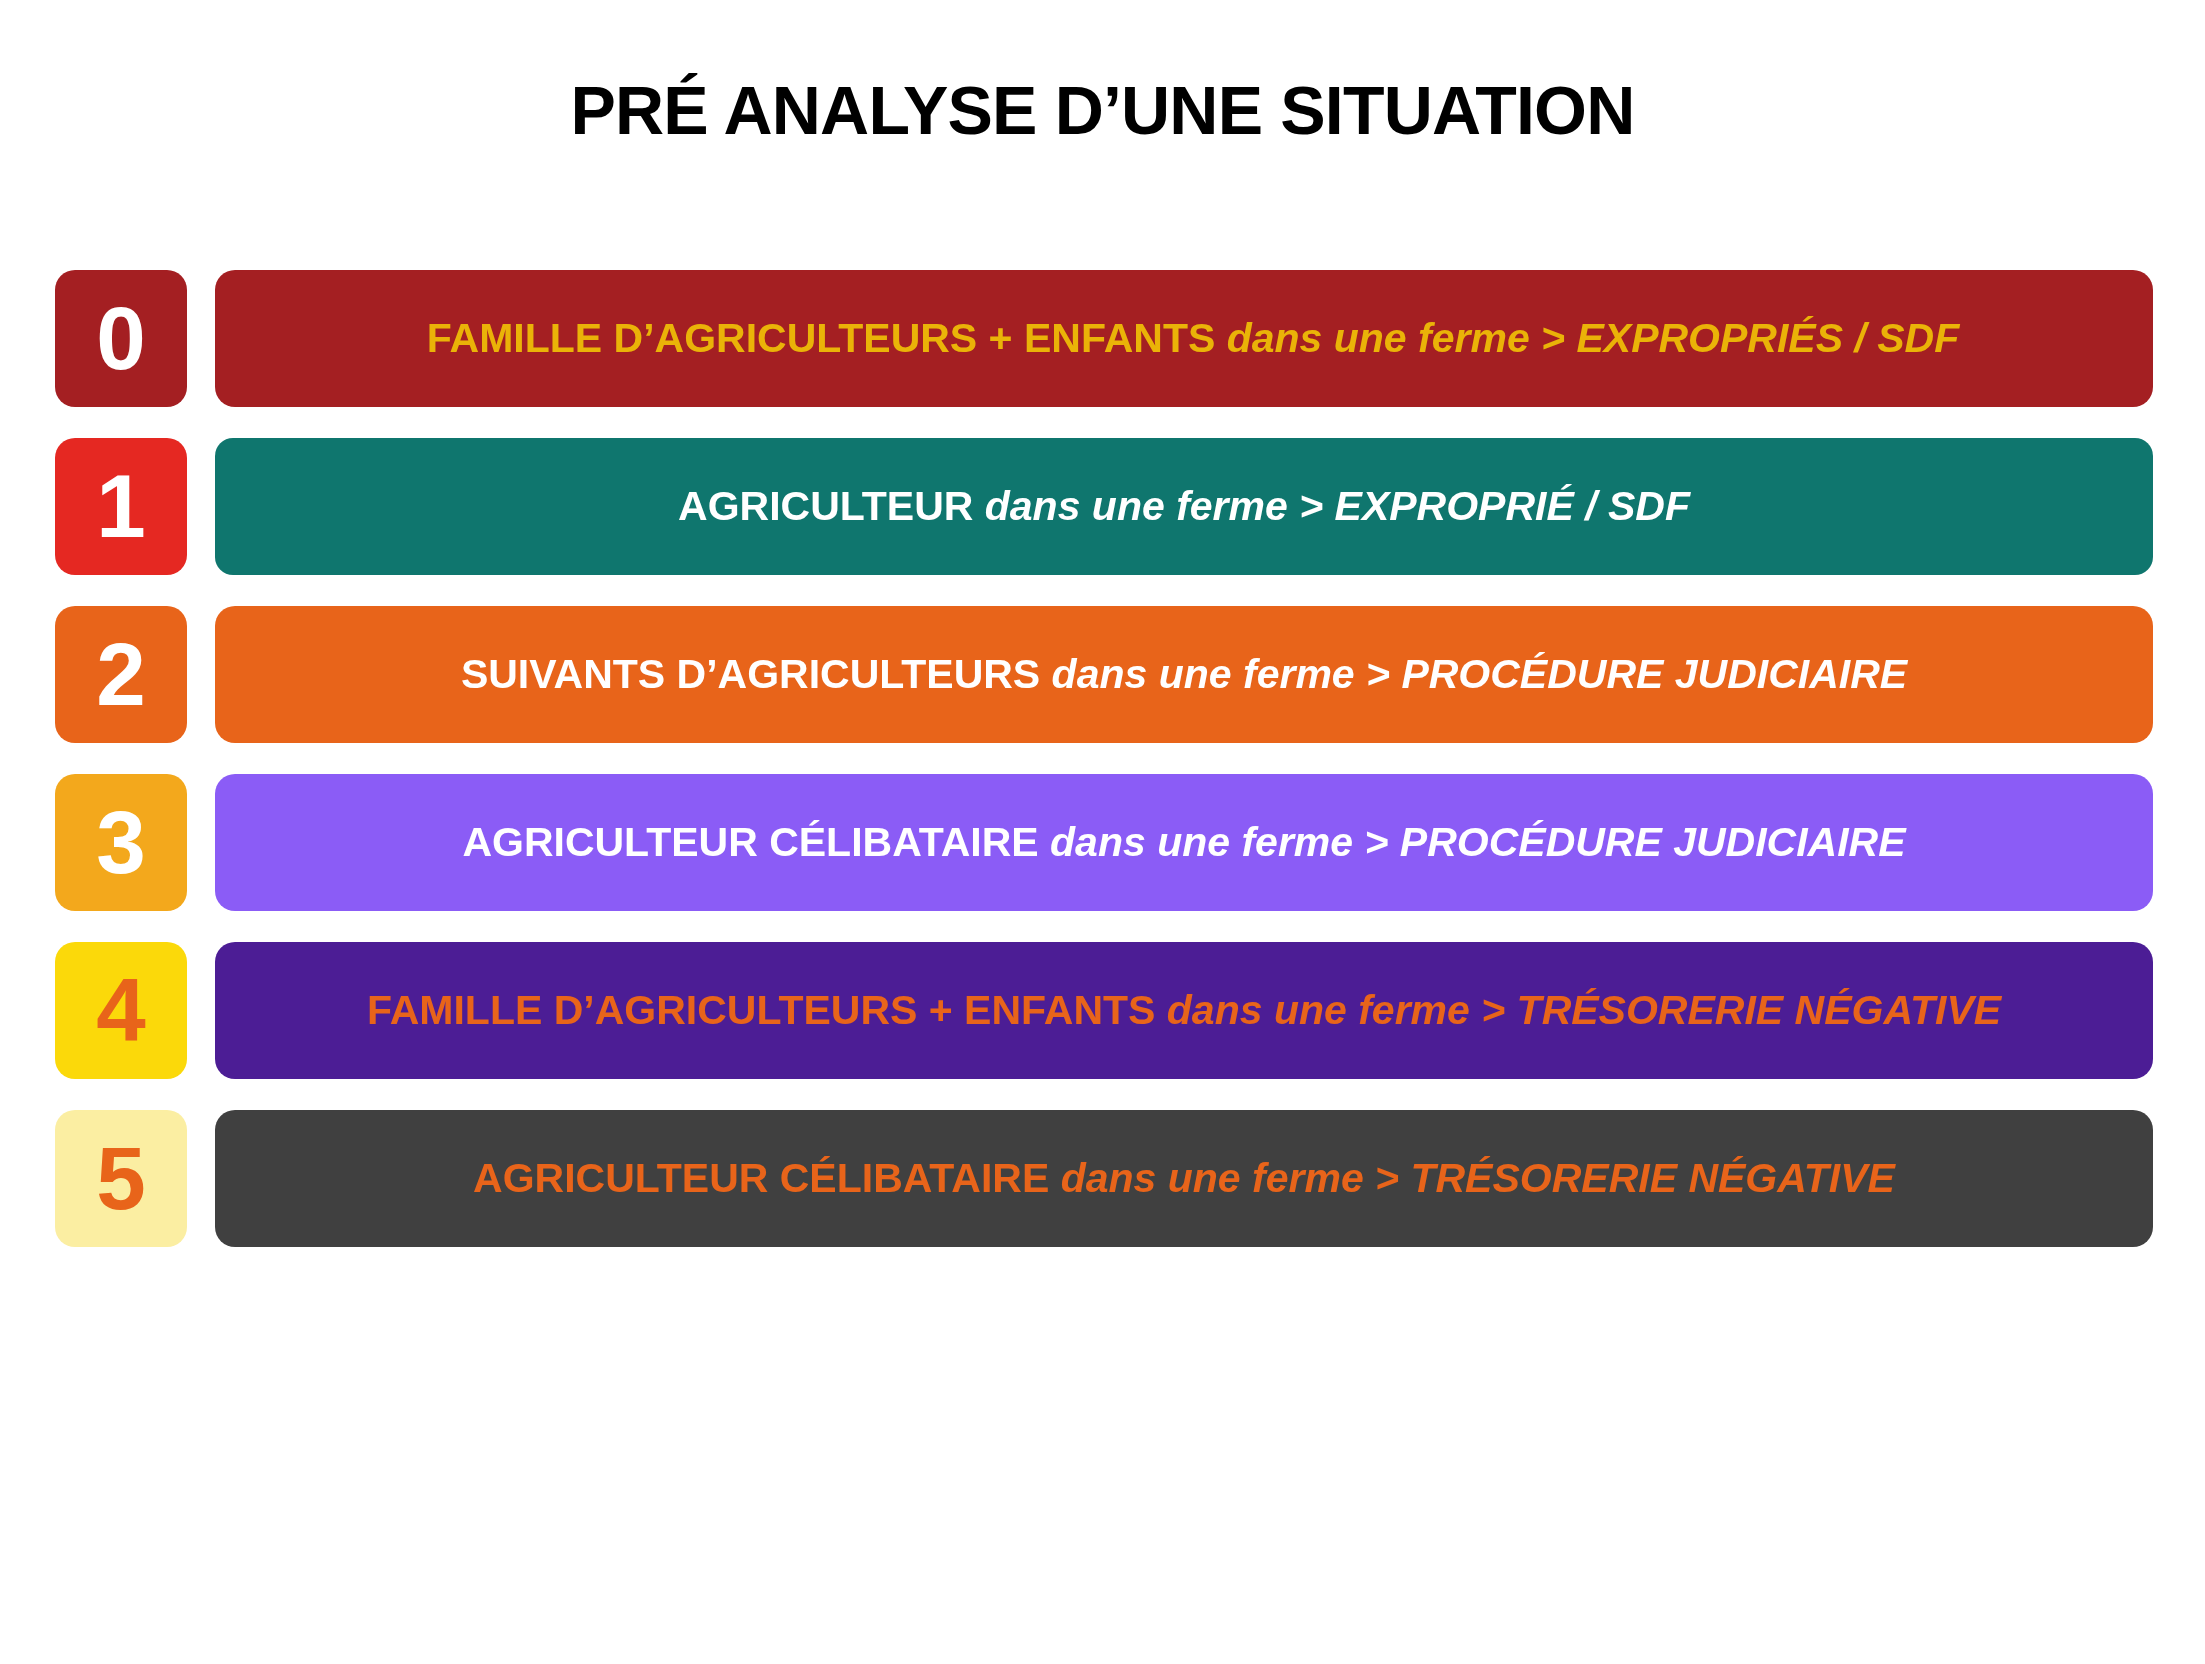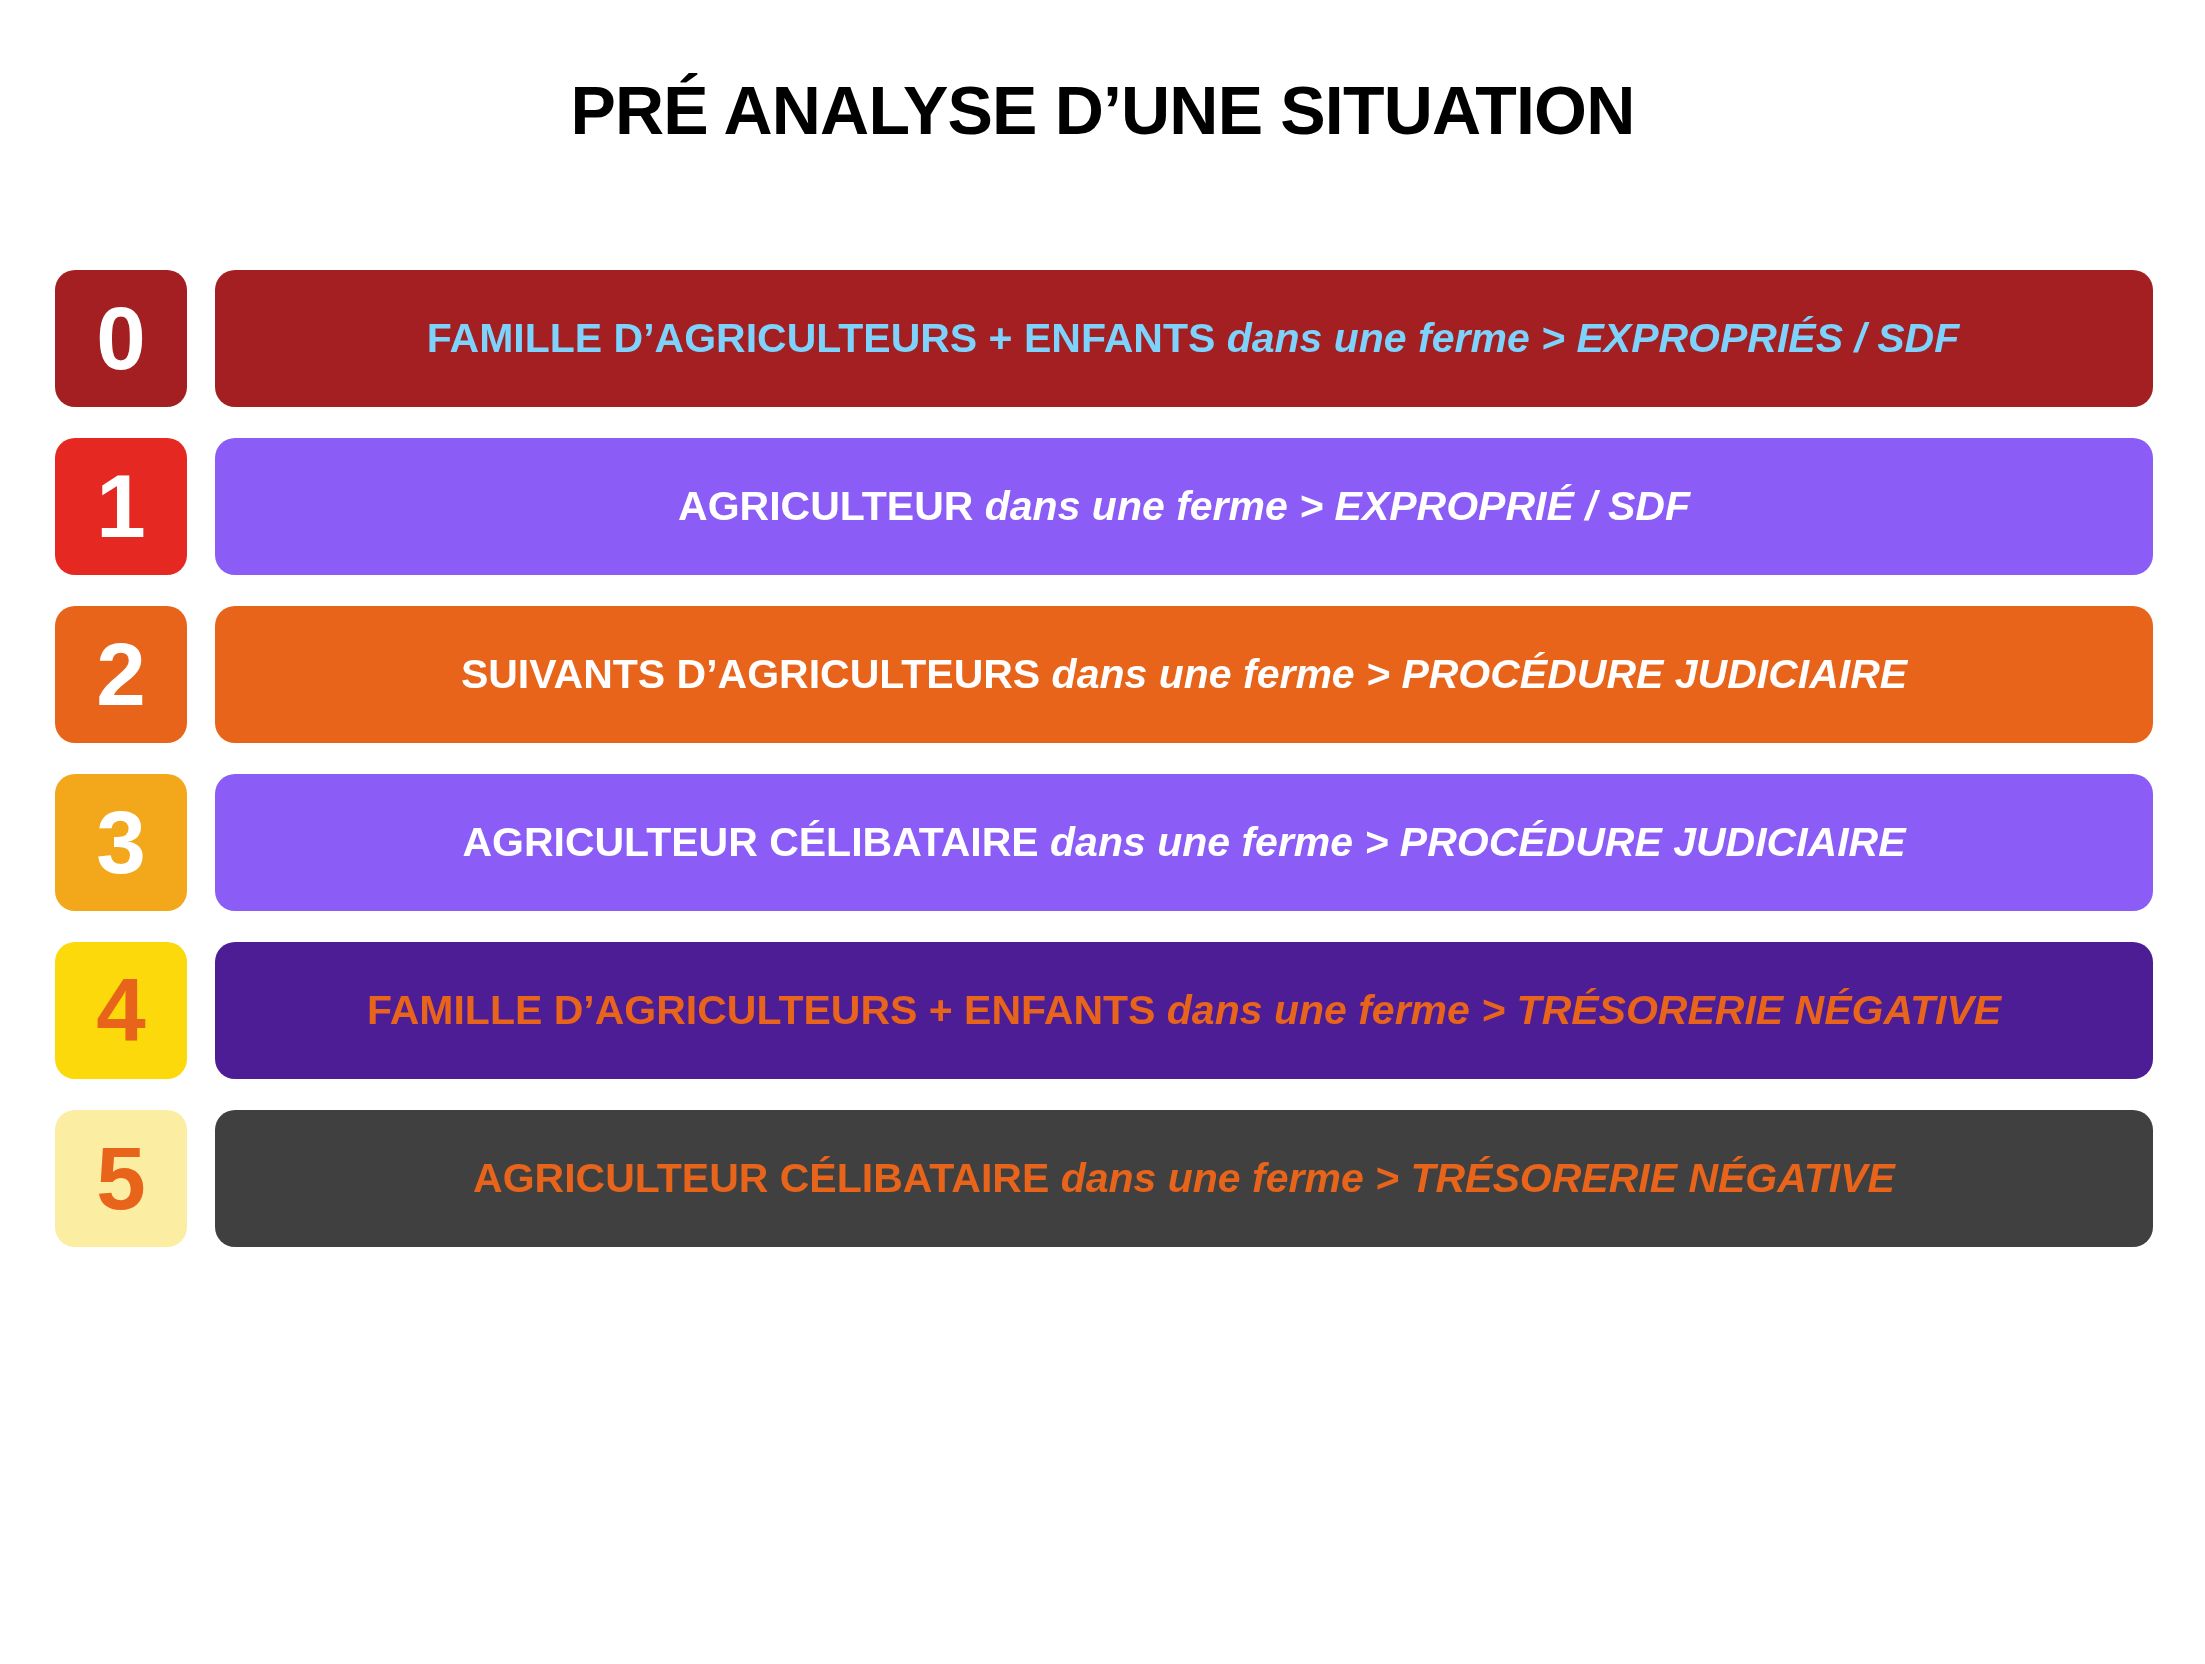--- a/index.html
+++ b/index.html
@@ -89,28 +89,28 @@
   <div class="title-block">
     <div class="title-line">PRÉ ANALYSE D’UNE SITUATION</div>
   </div>
 
   <div class="rows">
       <div class="row">
         <div class="badge" style="background: rgb(164, 31, 34); color: rgb(255, 255, 255);">
           <span>0</span>
         </div>
         <div class="bar" style="background: rgb(164, 31, 34);">
-          <div class="bar-text" style="color: #7dd3fc; margin-left: 18px;"><span class="b">FAMILLE D’AGRICULTEURS + ENFANTS</span> <span class="i">dans une ferme &gt;</span> <span class="i">EXPROPRIÉS / SDF</span></div>
+          <div class="bar-text" style="color: #eab308; margin-left: 18px;"><span class="b">FAMILLE D’AGRICULTEURS + ENFANTS</span> <span class="i">dans une ferme &gt;</span> <span class="i">EXPROPRIÉS / SDF</span></div>
         </div>
       </div>
       <div class="row">
         <div class="badge" style="background: rgb(229, 40, 34); color: rgb(255, 255, 255);">
           <span>1</span>
         </div>
-        <div class="bar" style="background: #8b5cf6;">
+        <div class="bar" style="background: #0f766e; border-radius: 18px;">
           <div class="bar-text" style="color: rgb(255, 255, 255);"><span class="b">AGRICULTEUR</span> <span class="i">dans une ferme &gt;</span> <span class="i">EXPROPRIÉ / SDF</span></div>
         </div>
       </div>
       <div class="row">
         <div class="badge" style="background: rgb(232, 100, 26); color: rgb(255, 255, 255);">
           <span>2</span>
         </div>
         <div class="bar" style="background: rgb(232, 100, 26);">
           <div class="bar-text" style="color: rgb(255, 255, 255);"><span class="b">SUIVANTS D’AGRICULTEURS</span> <span class="i">dans une ferme &gt;</span> <span class="i">PROCÉDURE JUDICIAIRE</span></div>
         </div>

